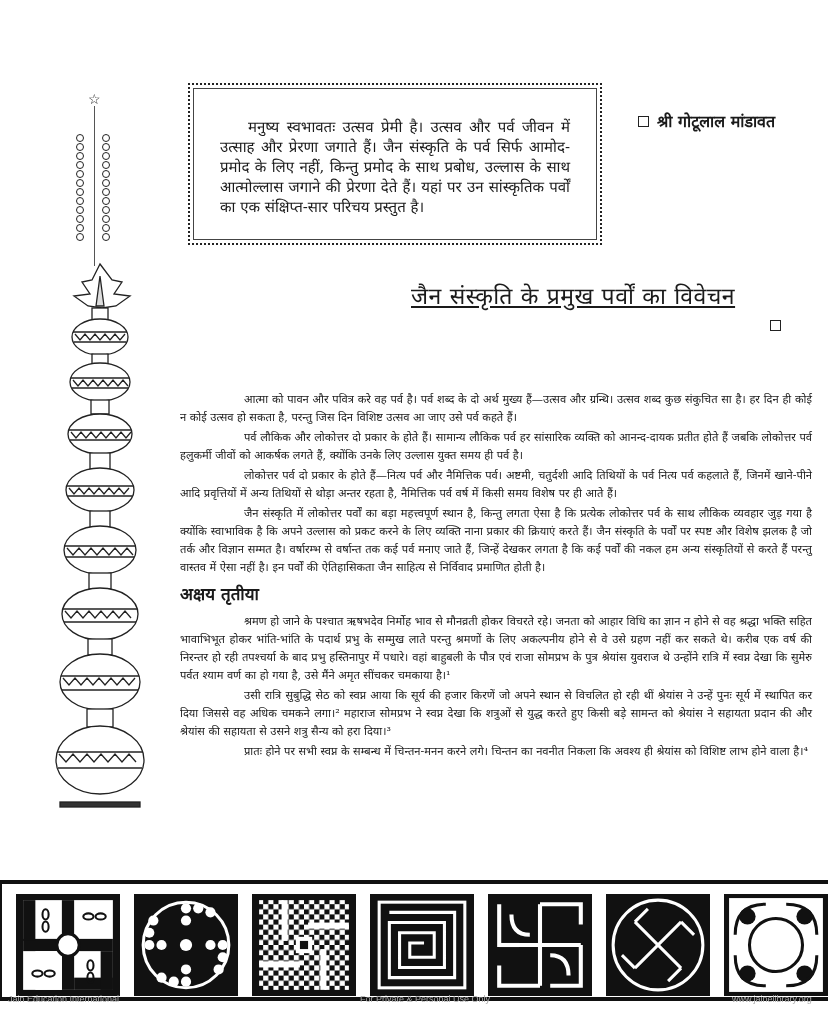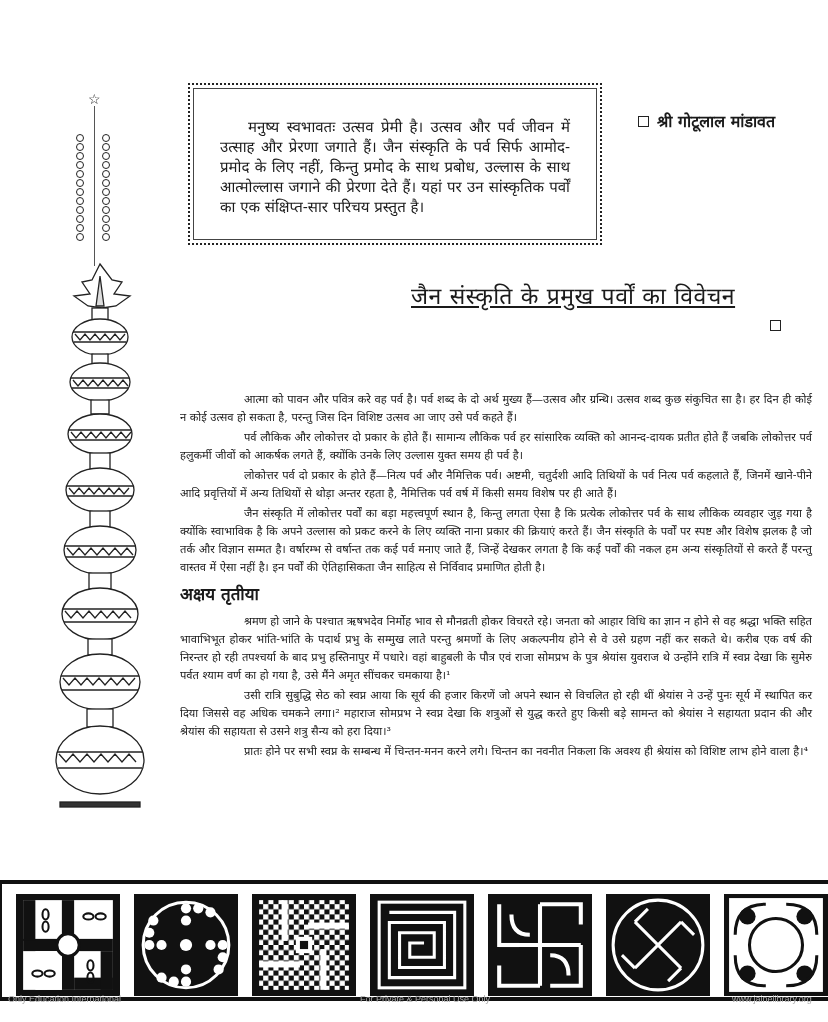--- a/index.html
+++ b/index.html
@@ -270,15 +270,15 @@
             <path d="M60 10 Q90 10 90 40"></path>
             <path d="M90 60 Q90 90 60 90"></path>
             <path d="M40 90 Q10 90 10 60"></path>
           </g>
       </svg>
     </div>
   </div>
   <div class="band-bot"></div>
 </div>
 
-<div class="footer" style="left:8px">Only Education International</div>
+<div class="footer" style="left:8px">Jain Education International</div>
 <div class="footer" style="left:360px">For Private &amp; Personal Use Only</div>
 <div class="footer" style="left:732px">www.jainelibrary.org</div>
 
 </body></html>

